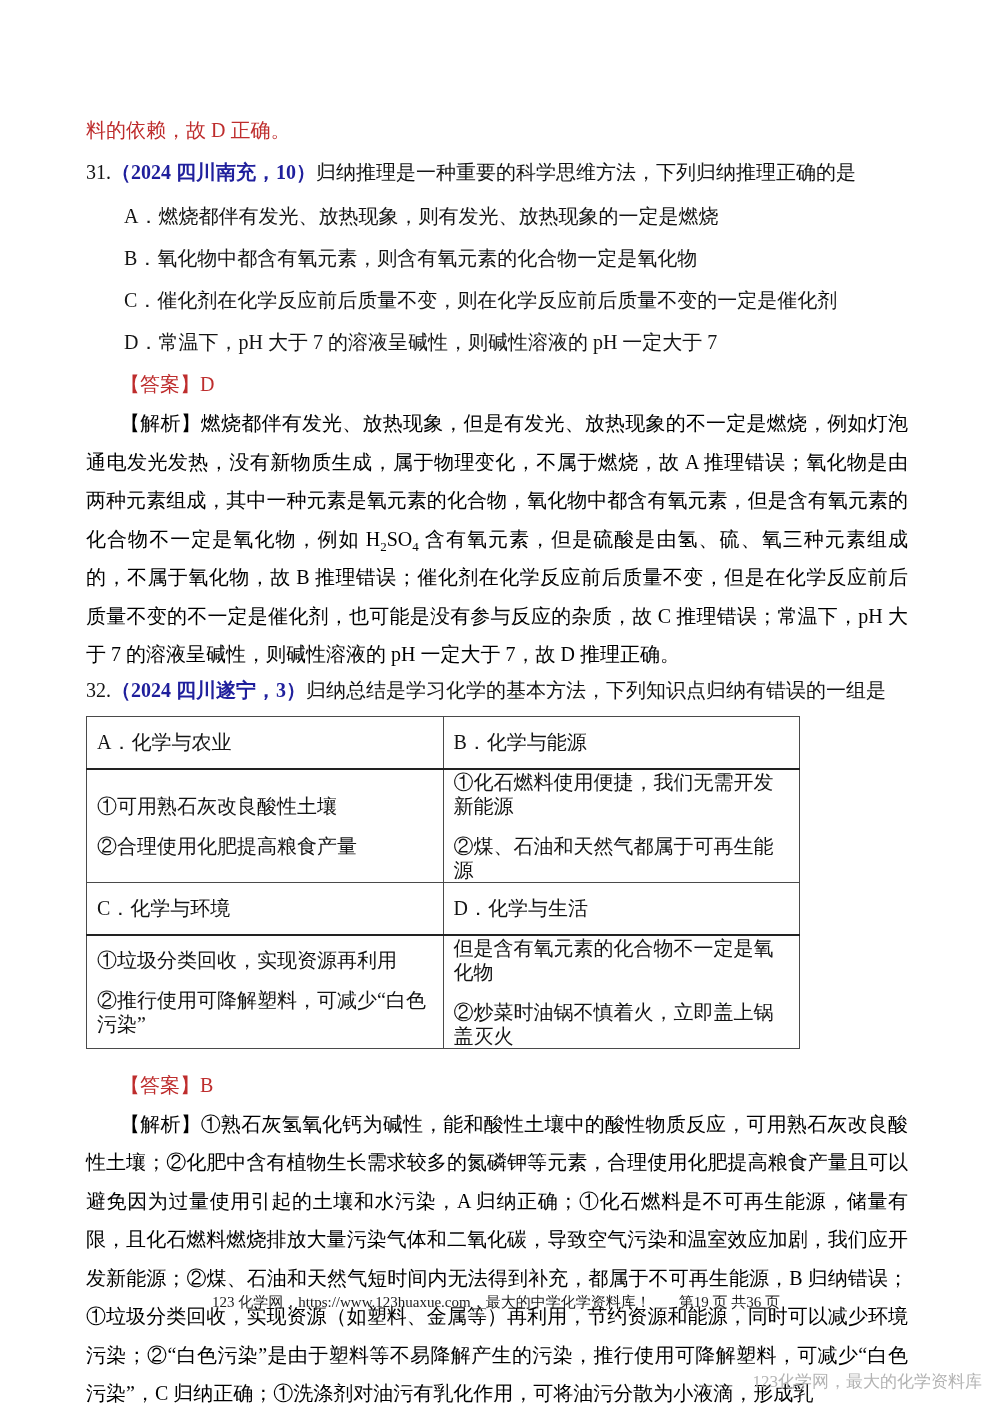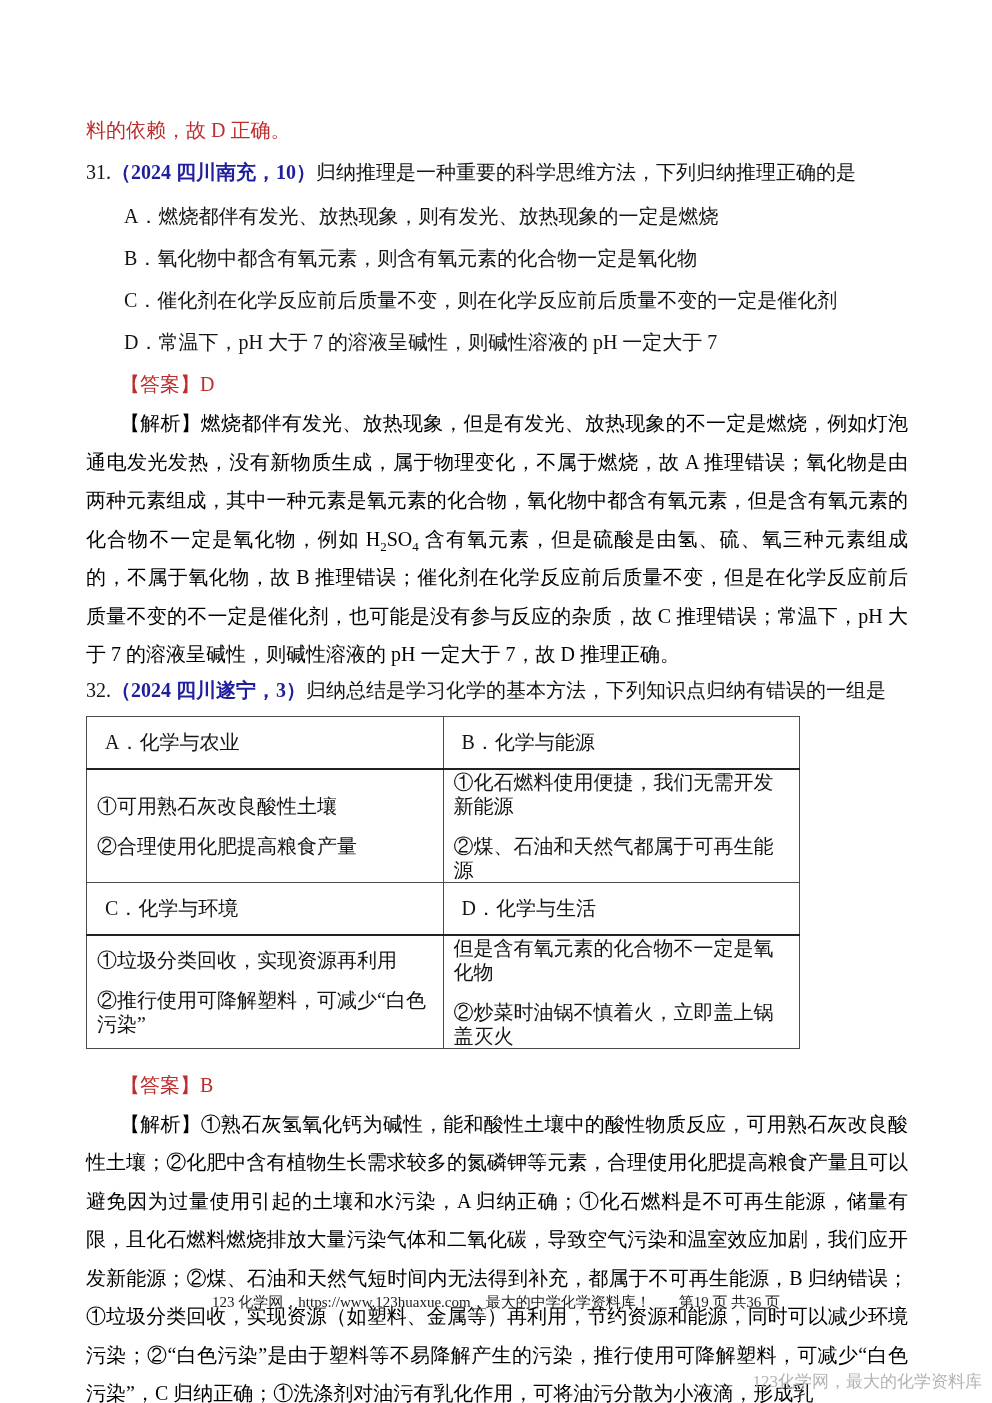--- a/index.html
+++ b/index.html
@@ -43,21 +43,21 @@
   table.qtable {
     border-collapse: collapse;
     margin-top: 14px;
     width: 714px;
     table-layout: fixed;
   }
   .qtable td {
     border: 1px solid #4a4a4a;
     font-size: 20px;
     vertical-align: middle;
-    padding: 12px 18px;
+    padding: 12px 10px;
   }
   .qtable tr.head-row td { height: 48px; border-bottom-width: 2px; border-bottom-color: #222; }
   .qtable td.body-cell { padding: 0 10px; }
   .cell-line { font-size: 20px; line-height: 24px; margin-bottom: 16px; }
   .cell-line:last-child { margin-bottom: 0; }
 
   .footer {
     position: absolute;
     top: 1293px;
     left: 0;

